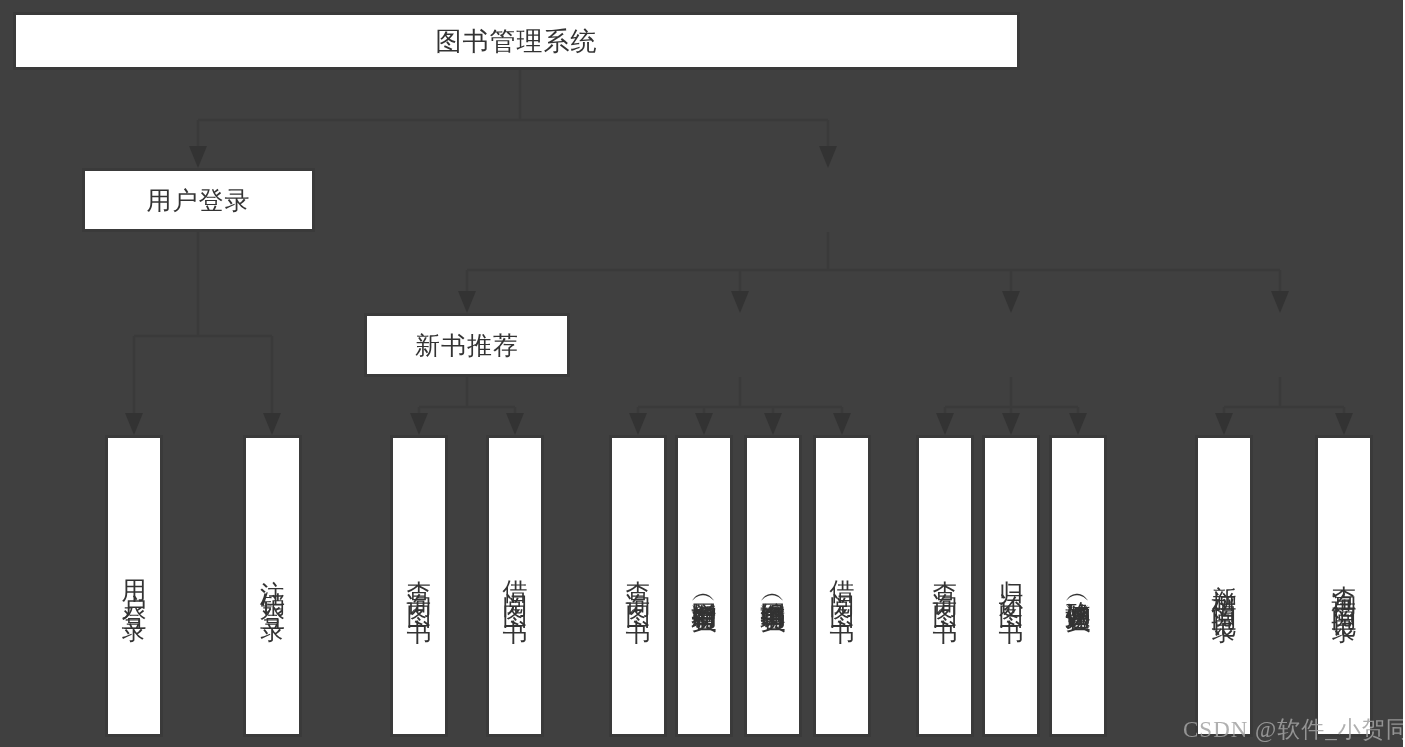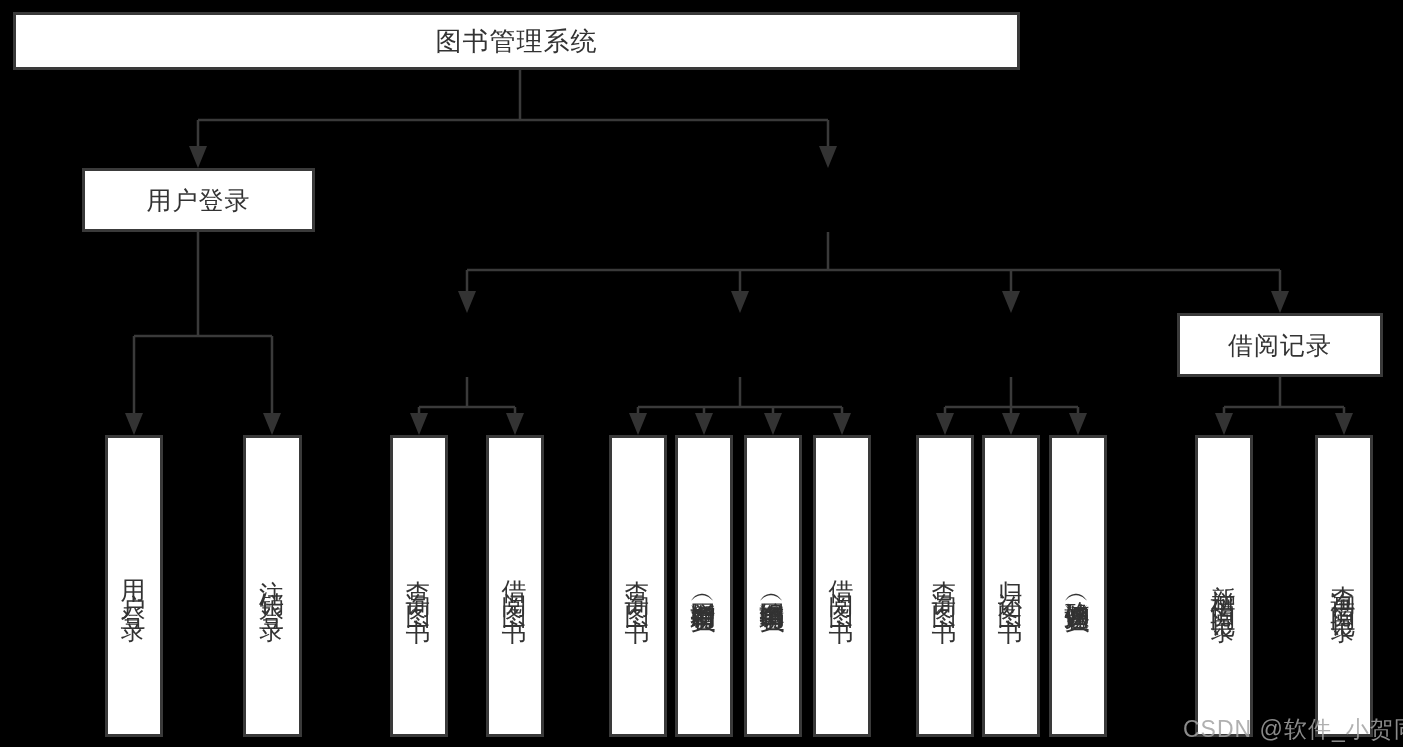--- a/index.html
+++ b/index.html
@@ -1,21 +1,21 @@
 <!DOCTYPE html>
 <html><head>
 <meta charset="utf-8">
 <style>
   html, body { margin: 0; padding: 0; background: #ffffff; }
   #canvas {
     position: relative;
     width: 1403px;
     height: 747px;
-    background: #000000;
-    font-family: Liberation Sans, sans-serif;
+    background: #404040;
+    font-family: Liberation Serif, serif;
     overflow: hidden;
   }
   #connectors {
     position: absolute;
     left: 0; top: 0;
     width: 1405px; height: 747px;
     z-index: 0;
   }
   .node {
     position: absolute;
@@ -91,21 +91,21 @@
 
     <path class="stroke" d="M1280 377 V407 M1224 407 H1344 M1224 407 V415 M1344 407 V415"></path>
     <polygon class="head" points="1224,435 1215,413 1233,413"></polygon>
     <polygon class="head" points="1344,435 1335,413 1353,413"></polygon>
   </svg>
 
   <div class="node hnode root" style="left:13px; top:12px; width:1007px; height:58px;">图书管理系统</div>
 
   <div class="node hnode" style="left:82px; top:168px; width:233px; height:64px;">用户登录</div>
 
-  <div class="node hnode" style="left:1177px; top:313px; width:206px; height:64px;">借阅记录</div>
+  <div class="node hnode" style="left:364px; top:313px; width:206px; height:64px;">新书推荐</div>
 
   <div class="node vnode len4" style="left:105px; top:435px; width:58px; height:302px;">用户登录</div>
   <div class="node vnode len4" style="left:243px; top:435px; width:59px; height:302px;">注销登录</div>
 
   <div class="node vnode len4" style="left:390px; top:435px; width:58px; height:302px;">查询图书</div>
   <div class="node vnode len4" style="left:486px; top:435px; width:58px; height:302px;">借阅图书</div>
 
   <div class="node vnode len4" style="left:609px; top:435px; width:58px; height:302px;">查询图书</div>
   <div class="node vnode len9" style="left:675px; top:435px; width:58px; height:302px;">新增图书（管理员）</div>
   <div class="node vnode len9" style="left:744px; top:435px; width:58px; height:302px;">编辑图书（管理员）</div>

